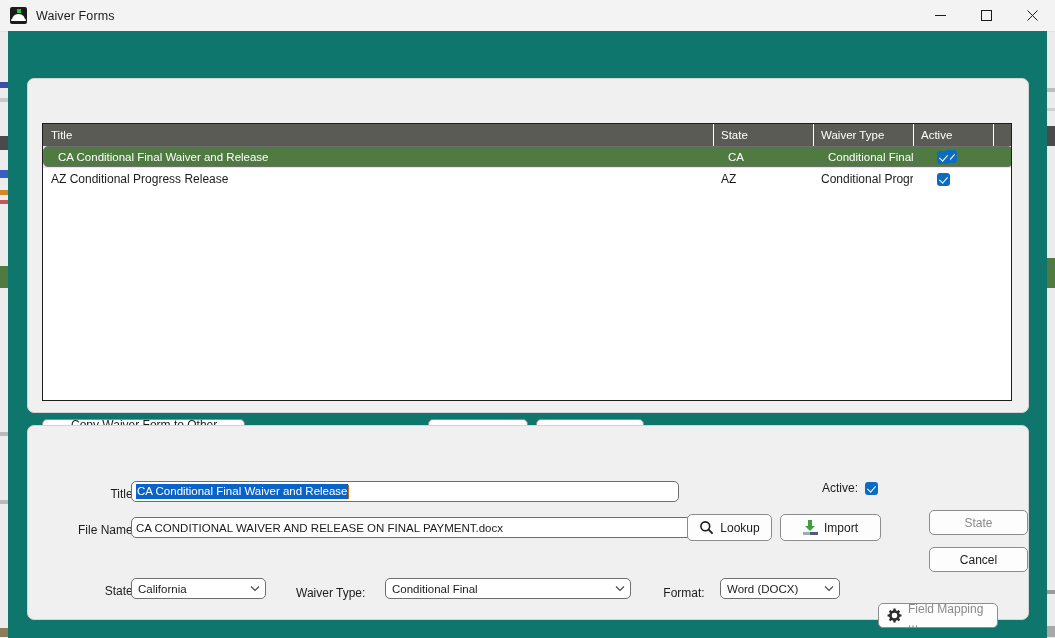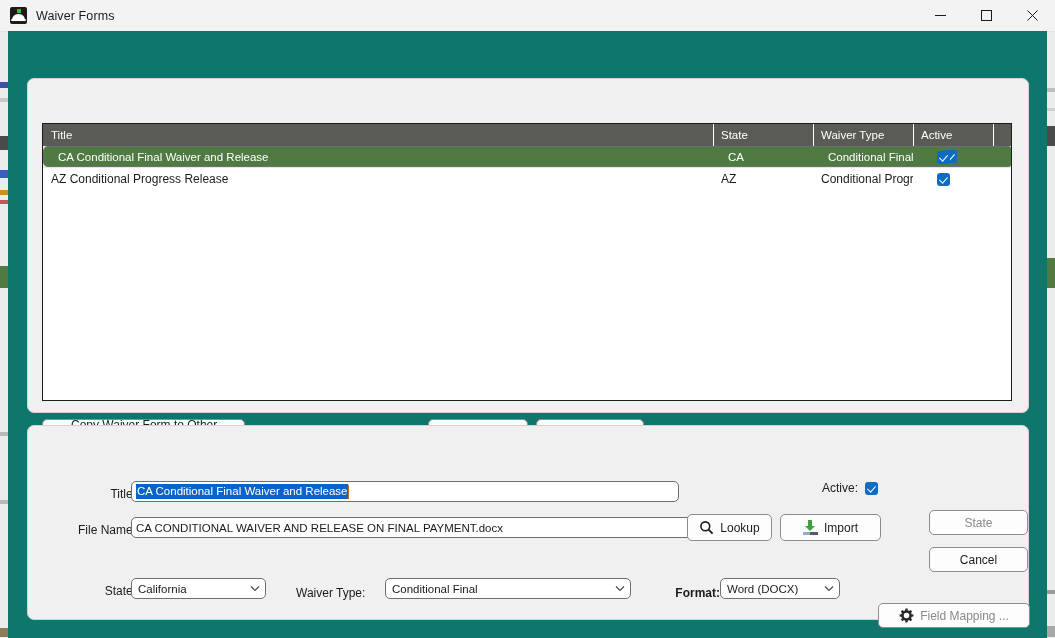--- a/index.html
+++ b/index.html
@@ -343,23 +343,23 @@
     height: 12px;
     flex: 0 0 auto;
     display: flex;
     align-items: center;
     justify-content: center;
   }
   .lbl-state     { left: 14px;  top: 158px; width: 94px; }
   .sel-state     { left: 103px; top: 152px; width: 135px; }
   .lbl-wtype     { left: 268px; top: 160px; width: 92px; text-align: left; }
   .sel-wtype     { left: 357px; top: 152px; width: 246px; }
-  .lbl-format    { left: 620px; top: 160px; width: 72px; text-align: right; font-weight: bold; }
+  .lbl-format    { left: 620px; top: 160px; width: 72px; text-align: center; }
   .sel-format    { left: 692px; top: 152px; width: 120px; }
-  .btn-fieldmap  { left: 850px; top: 177px; width: 152px; height: 25px; }
+  .btn-fieldmap  { left: 850px; top: 177px; width: 120px; height: 25px; }
 </style>
 </head>
 <body>
 
 <div class="bg-sliver left">
   <i style="top:52px;height:6px;background:#3b4fa8;"></i>
   <i style="top:68px;height:4px;background:#c8c8c8;"></i>
   <i style="top:106px;height:14px;background:#4a4a4a;"></i>
   <i style="top:140px;height:8px;background:#3b5fc0;"></i>
   <i style="top:160px;height:5px;background:#d08a2a;"></i>

